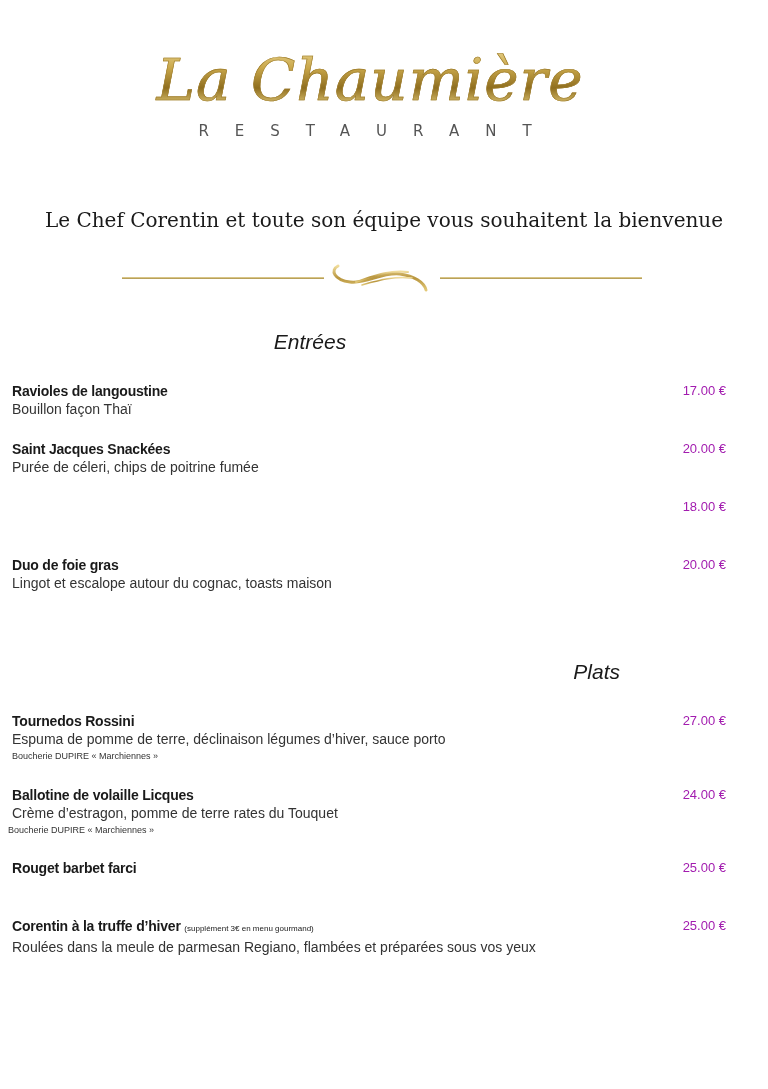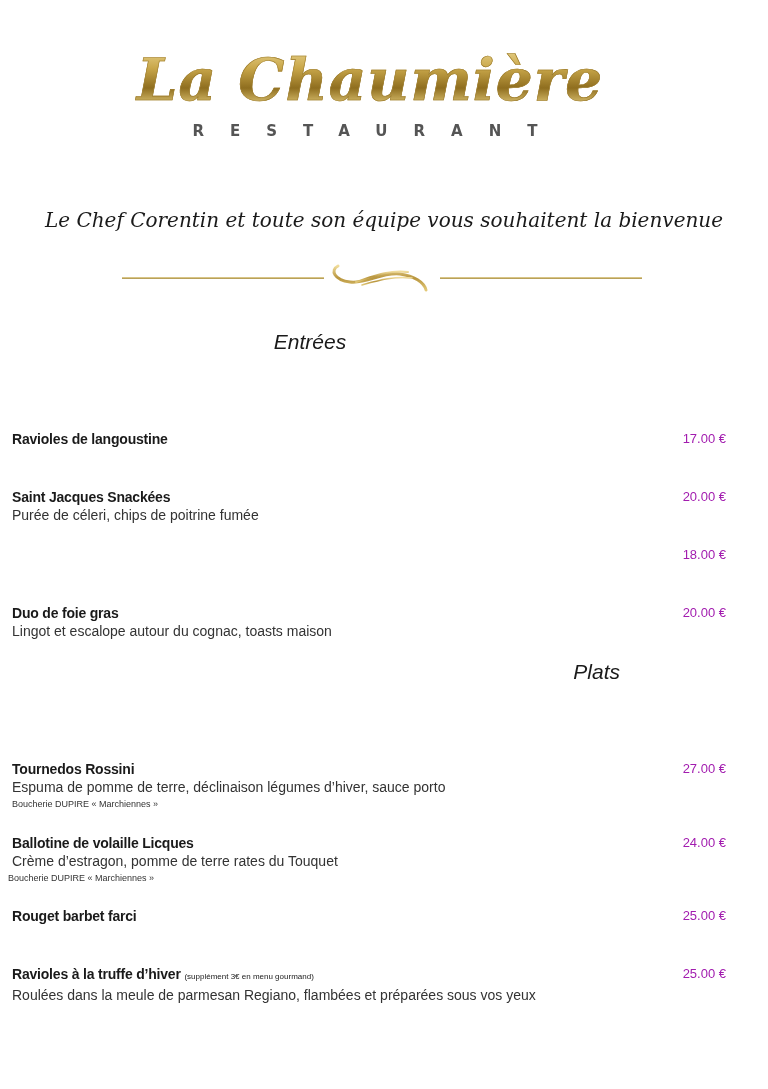--- a/index.html
+++ b/index.html
@@ -14,21 +14,20 @@
     overflow: hidden;
     font-family: "Liberation Sans", sans-serif;
     color: #2a2a2a;
   }
   .logo {
     position: absolute;
     left: 0;
     top: 40px;
     width: 740px;
     text-align: center;
-    font-weight: bold;
   }
   .logo-script {
     font-family: "DejaVu Serif", serif;
     font-style: italic;
     font-size: 58px;
     line-height: 80px;
     letter-spacing: 1px;
     background: linear-gradient(180deg, #f3e3a6 0%, #c9a74a 35%, #8f6e1f 60%, #d9bf6e 80%, #a8862f 100%);
     -webkit-background-clip: text;
     background-clip: text;
@@ -43,21 +42,20 @@
     margin-top: 2px;
     padding-left: 16px;
   }
   .welcome {
     position: absolute;
     top: 208px;
     left: 0;
     width: 768px;
     text-align: center;
     font-family: "DejaVu Serif", serif;
-    font-style: italic;
     font-size: 20px;
     color: #1a1a1a;
   }
   .divider {
     position: absolute;
     top: 262px;
     left: 122px;
     width: 520px;
     height: 30px;
   }
@@ -81,21 +79,20 @@
     text-align: center;
     font-family: Liberation Sans, sans-serif;
     font-style: italic;
     font-size: 21px;
     color: #1a1a1a;
   }
   .item {
     position: absolute;
     left: 12px;
     width: 714px;
-    margin-top: 48px;
   }
   .item-name {
     font-size: 14px;
     font-weight: bold;
     color: #1a1a1a;
     line-height: 18px;
     letter-spacing: -0.2px;
   }
   .item-note {
     font-weight: normal;
@@ -146,20 +143,21 @@
     <path d="M28 20 C46 14, 60 8, 80 10" fill="none" stroke="url(#gld)" stroke-width="2" stroke-linecap="round"></path>
     <path d="M34 23 C52 18, 66 14, 84 16" fill="none" stroke="url(#gld)" stroke-width="1.5" stroke-linecap="round"></path>
   </svg>
   <div class="line right"></div>
 </div>
 
 <div class="section-title" style="top:330px;">Entrées</div>
 
 <div class="item" style="top:382px;">
   <div class="item-name">Ravioles de langoustine</div>
+  <div class="item-desc">Bouillon façon Thaï</div>
   <div class="item-price">17.00 €</div>
 </div>
 
 <div class="item" style="top:440px;">
   <div class="item-name">Saint Jacques Snackées</div>
   <div class="item-desc">Purée de céleri, chips de poitrine fumée</div>
   <div class="item-price">20.00 €</div>
 </div>
 
 <div class="item" style="top:498px;">
@@ -187,16 +185,16 @@
   <div class="item-supplier shift">Boucherie DUPIRE « Marchiennes »</div>
   <div class="item-price">24.00 €</div>
 </div>
 
 <div class="item" style="top:859px;">
   <div class="item-name">Rouget barbet farci</div>
   <div class="item-price">25.00 €</div>
 </div>
 
 <div class="item" style="top:917px;">
-  <div class="item-name"><span>Ravioles à la truffe d’hiver</span> <span class="item-note">(supplément 3€ en menu gourmand)</span></div>
+  <div class="item-name"><span>Corentin à la truffe d’hiver</span> <span class="item-note">(supplément 3€ en menu gourmand)</span></div>
   <div class="item-desc">Roulées dans la meule de parmesan Regiano, flambées et préparées sous vos yeux</div>
   <div class="item-price">25.00 €</div>
 </div>
 
 </body></html>

